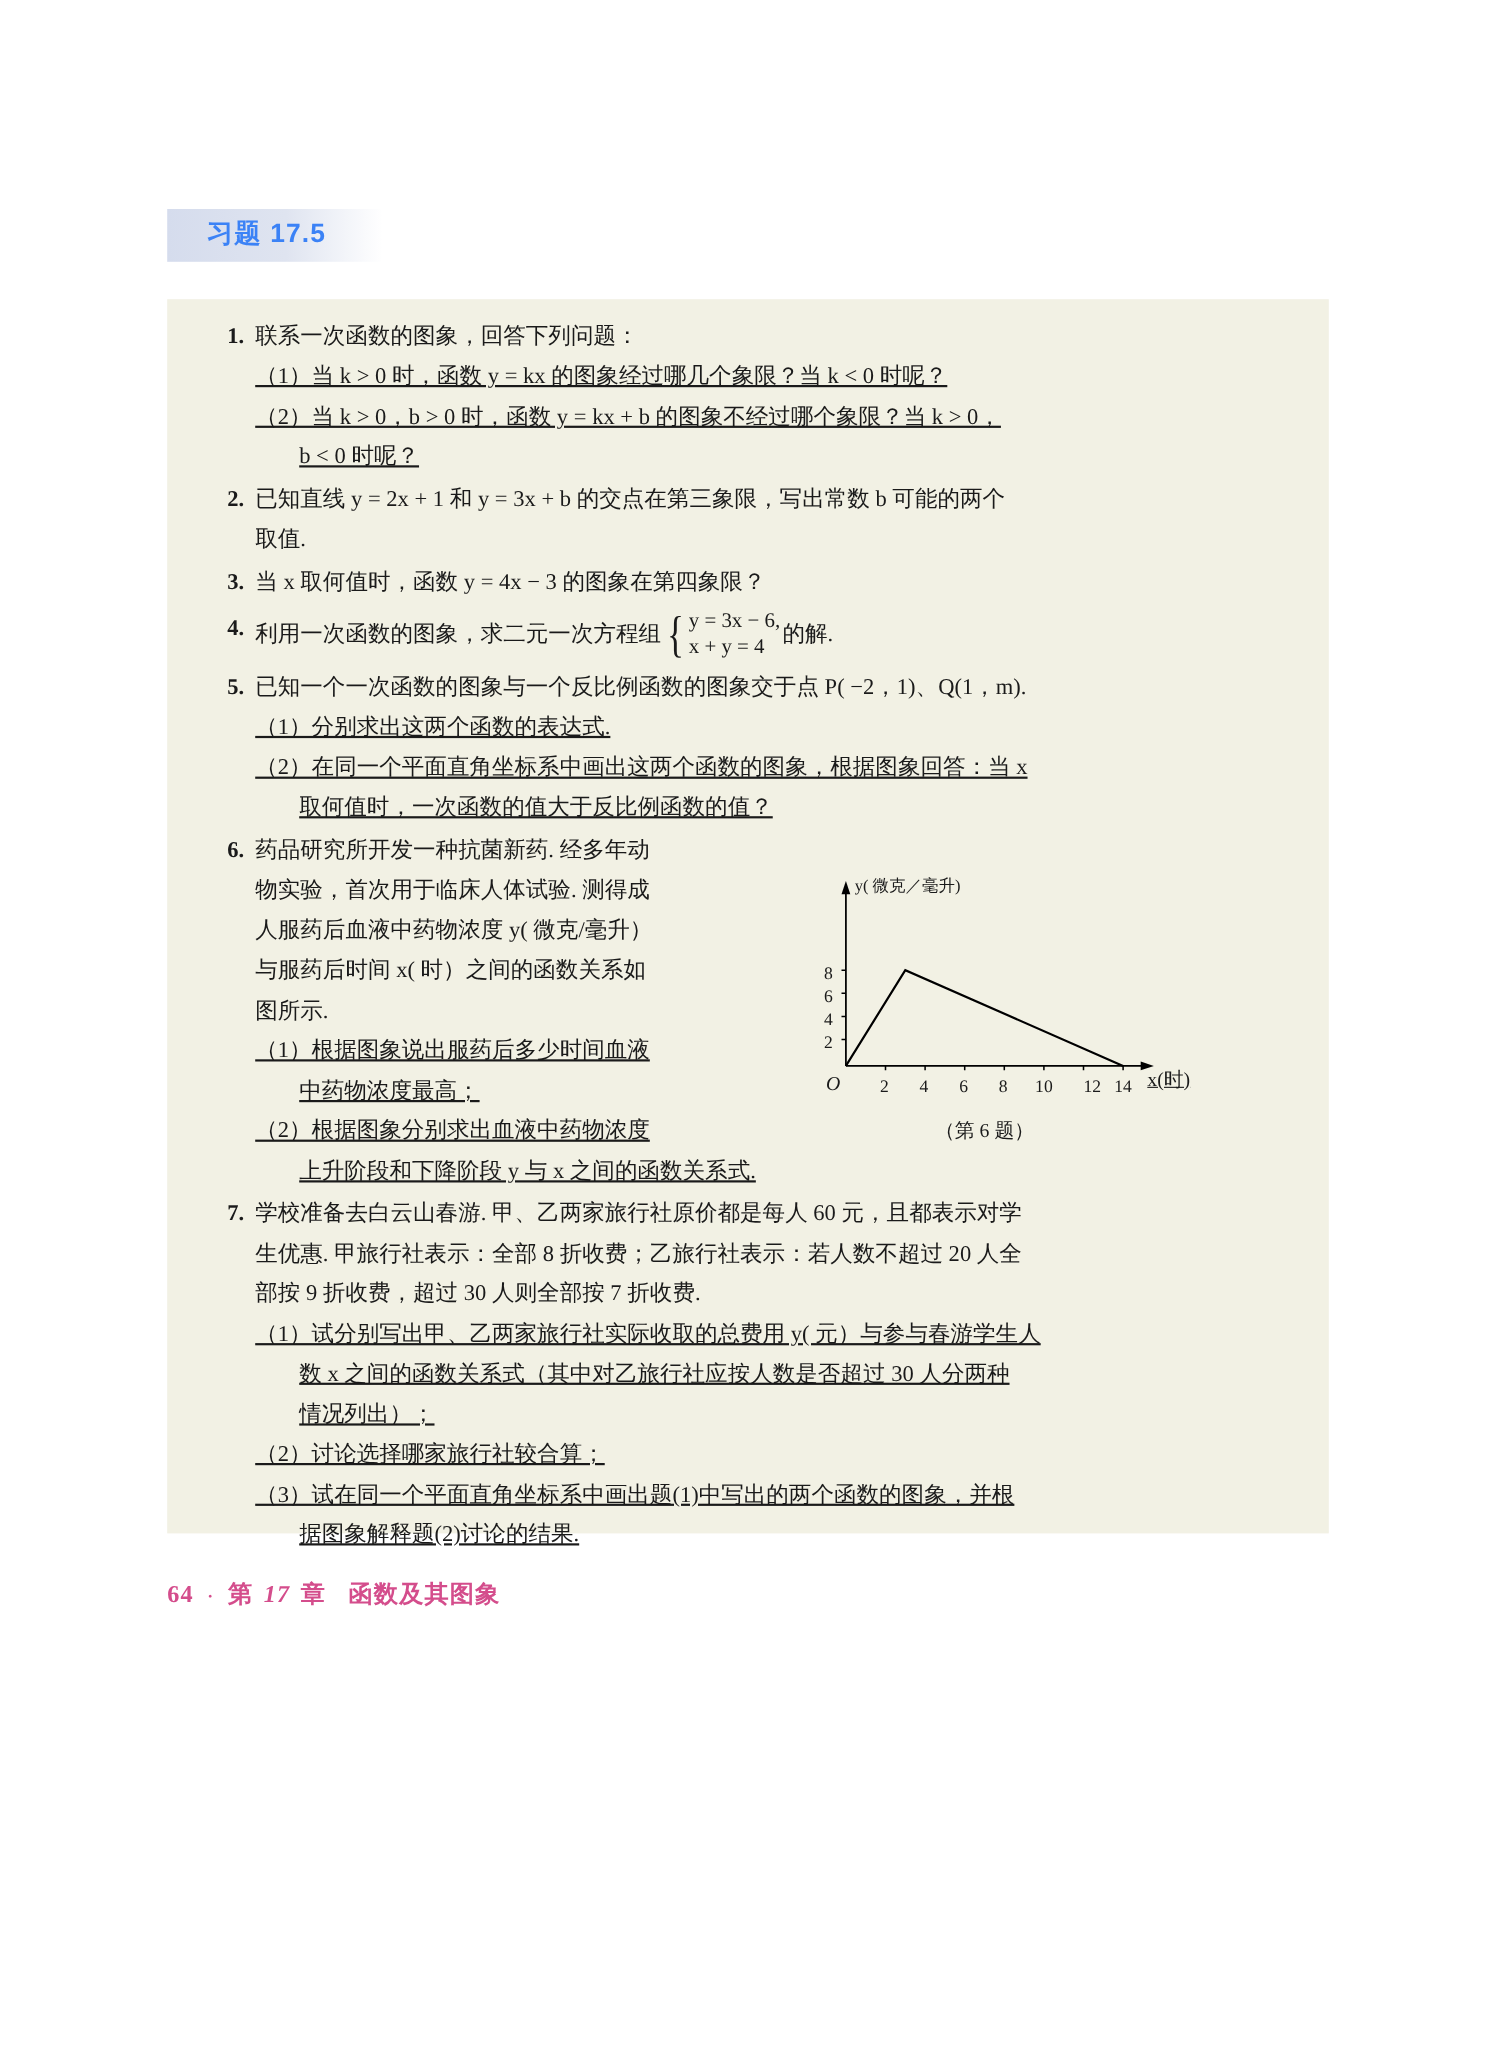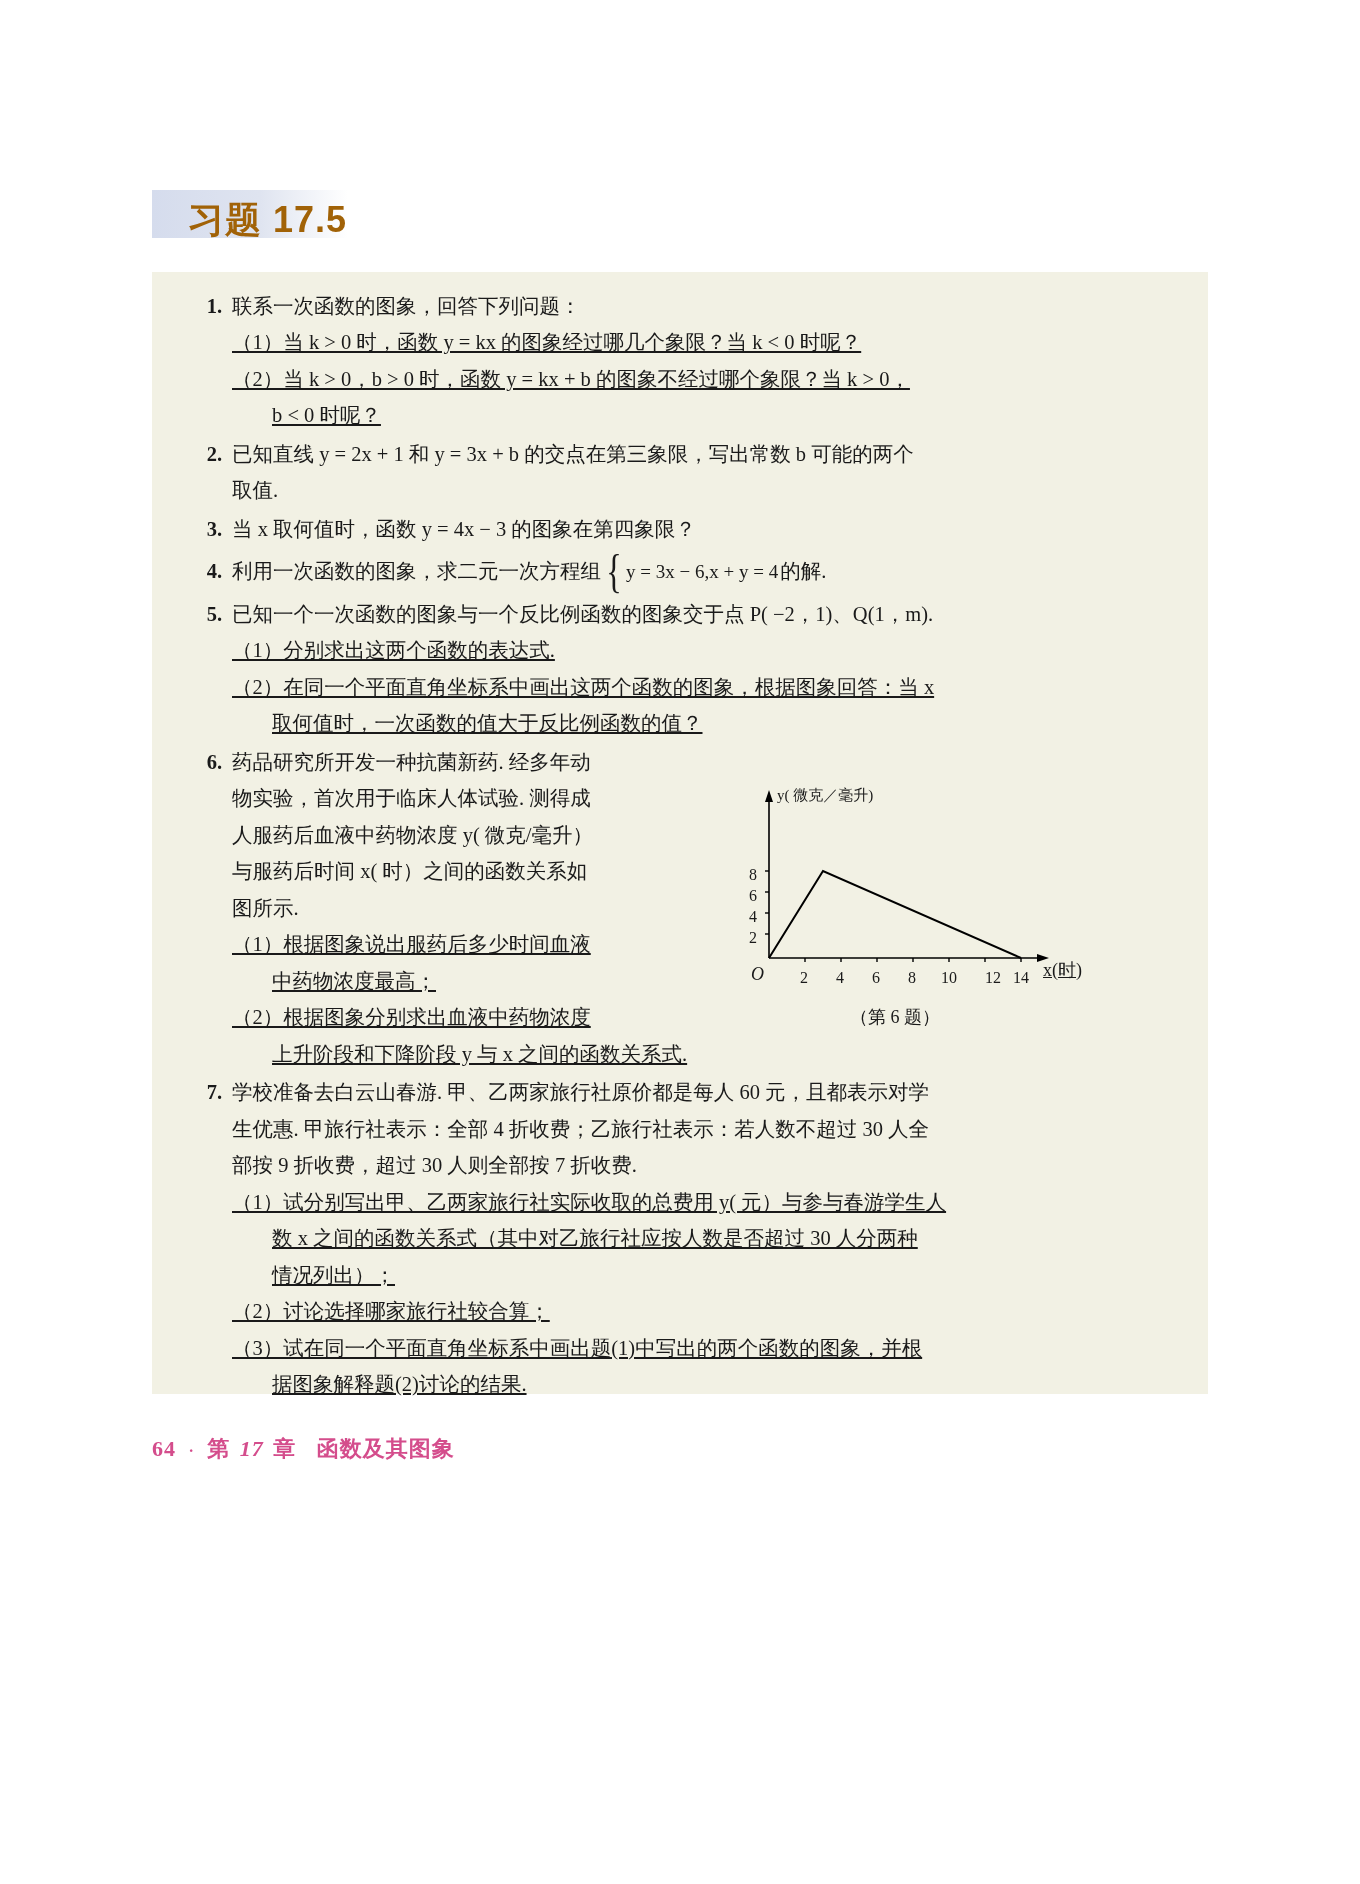--- a/index.html
+++ b/index.html
@@ -29,22 +29,22 @@
     width: 196px;
     height: 48px;
     background: linear-gradient(to right, #d5dced 0%, #dfe4f0 55%, #ffffff 100%);
   }
   .header-title {
     position: absolute;
     left: 188px;
     top: 196px;
     font-family: "Liberation Sans", sans-serif;
     font-weight: bold;
-    font-size: 36px;
-    color: #a16207;
+    font-size: 24px;
+    color: #3b82f6;
     letter-spacing: 1px;
   }
 
   
   .panel {
     position: absolute;
     left: 152px;
     top: 272px;
     width: 1056px;
     height: 1122px;
@@ -96,21 +96,21 @@
   }
   .sys .brace {
     font-size: 46px;
     line-height: 36px;
     font-family: "Liberation Serif", serif;
     transform: scaleX(0.7);
     margin-right: 1px;
   }
   .sys .eqs {
     display: inline-flex;
-    flex-direction: row;
+    flex-direction: column;
     font-size: 19px;
     line-height: 1.25;
   }
 
   
   .q6wrap {
     display: flex;
     align-items: flex-end;
     gap: 16px;
   }
@@ -272,21 +272,21 @@
           </div>
         </div>
         <div class="sub hang">上升阶段和下降阶段 y 与 x 之间的函数关系式.</div>
       </div>
     </div>
 
     <div class="item">
       <div class="num">7.</div>
       <div class="body">
         <div>学校准备去白云山春游. 甲、乙两家旅行社原价都是每人 60 元，且都表示对学</div>
-        <div>生优惠. 甲旅行社表示：全部 4 折收费；乙旅行社表示：若人数不超过 30 人全</div>
+        <div>生优惠. 甲旅行社表示：全部 8 折收费；乙旅行社表示：若人数不超过 20 人全</div>
         <div>部按 9 折收费，超过 30 人则全部按 7 折收费.</div>
         <div class="sub">（1）试分别写出甲、乙两家旅行社实际收取的总费用 y( 元）与参与春游学生人</div>
         <div class="sub hang">数 x 之间的函数关系式（其中对乙旅行社应按人数是否超过 30 人分两种</div>
         <div class="sub hang">情况列出）；</div>
         <div class="sub">（2）讨论选择哪家旅行社较合算；</div>
         <div class="sub">（3）试在同一个平面直角坐标系中画出题(1)中写出的两个函数的图象，并根</div>
         <div class="sub hang">据图象解释题(2)讨论的结果.</div>
       </div>
     </div>
 

